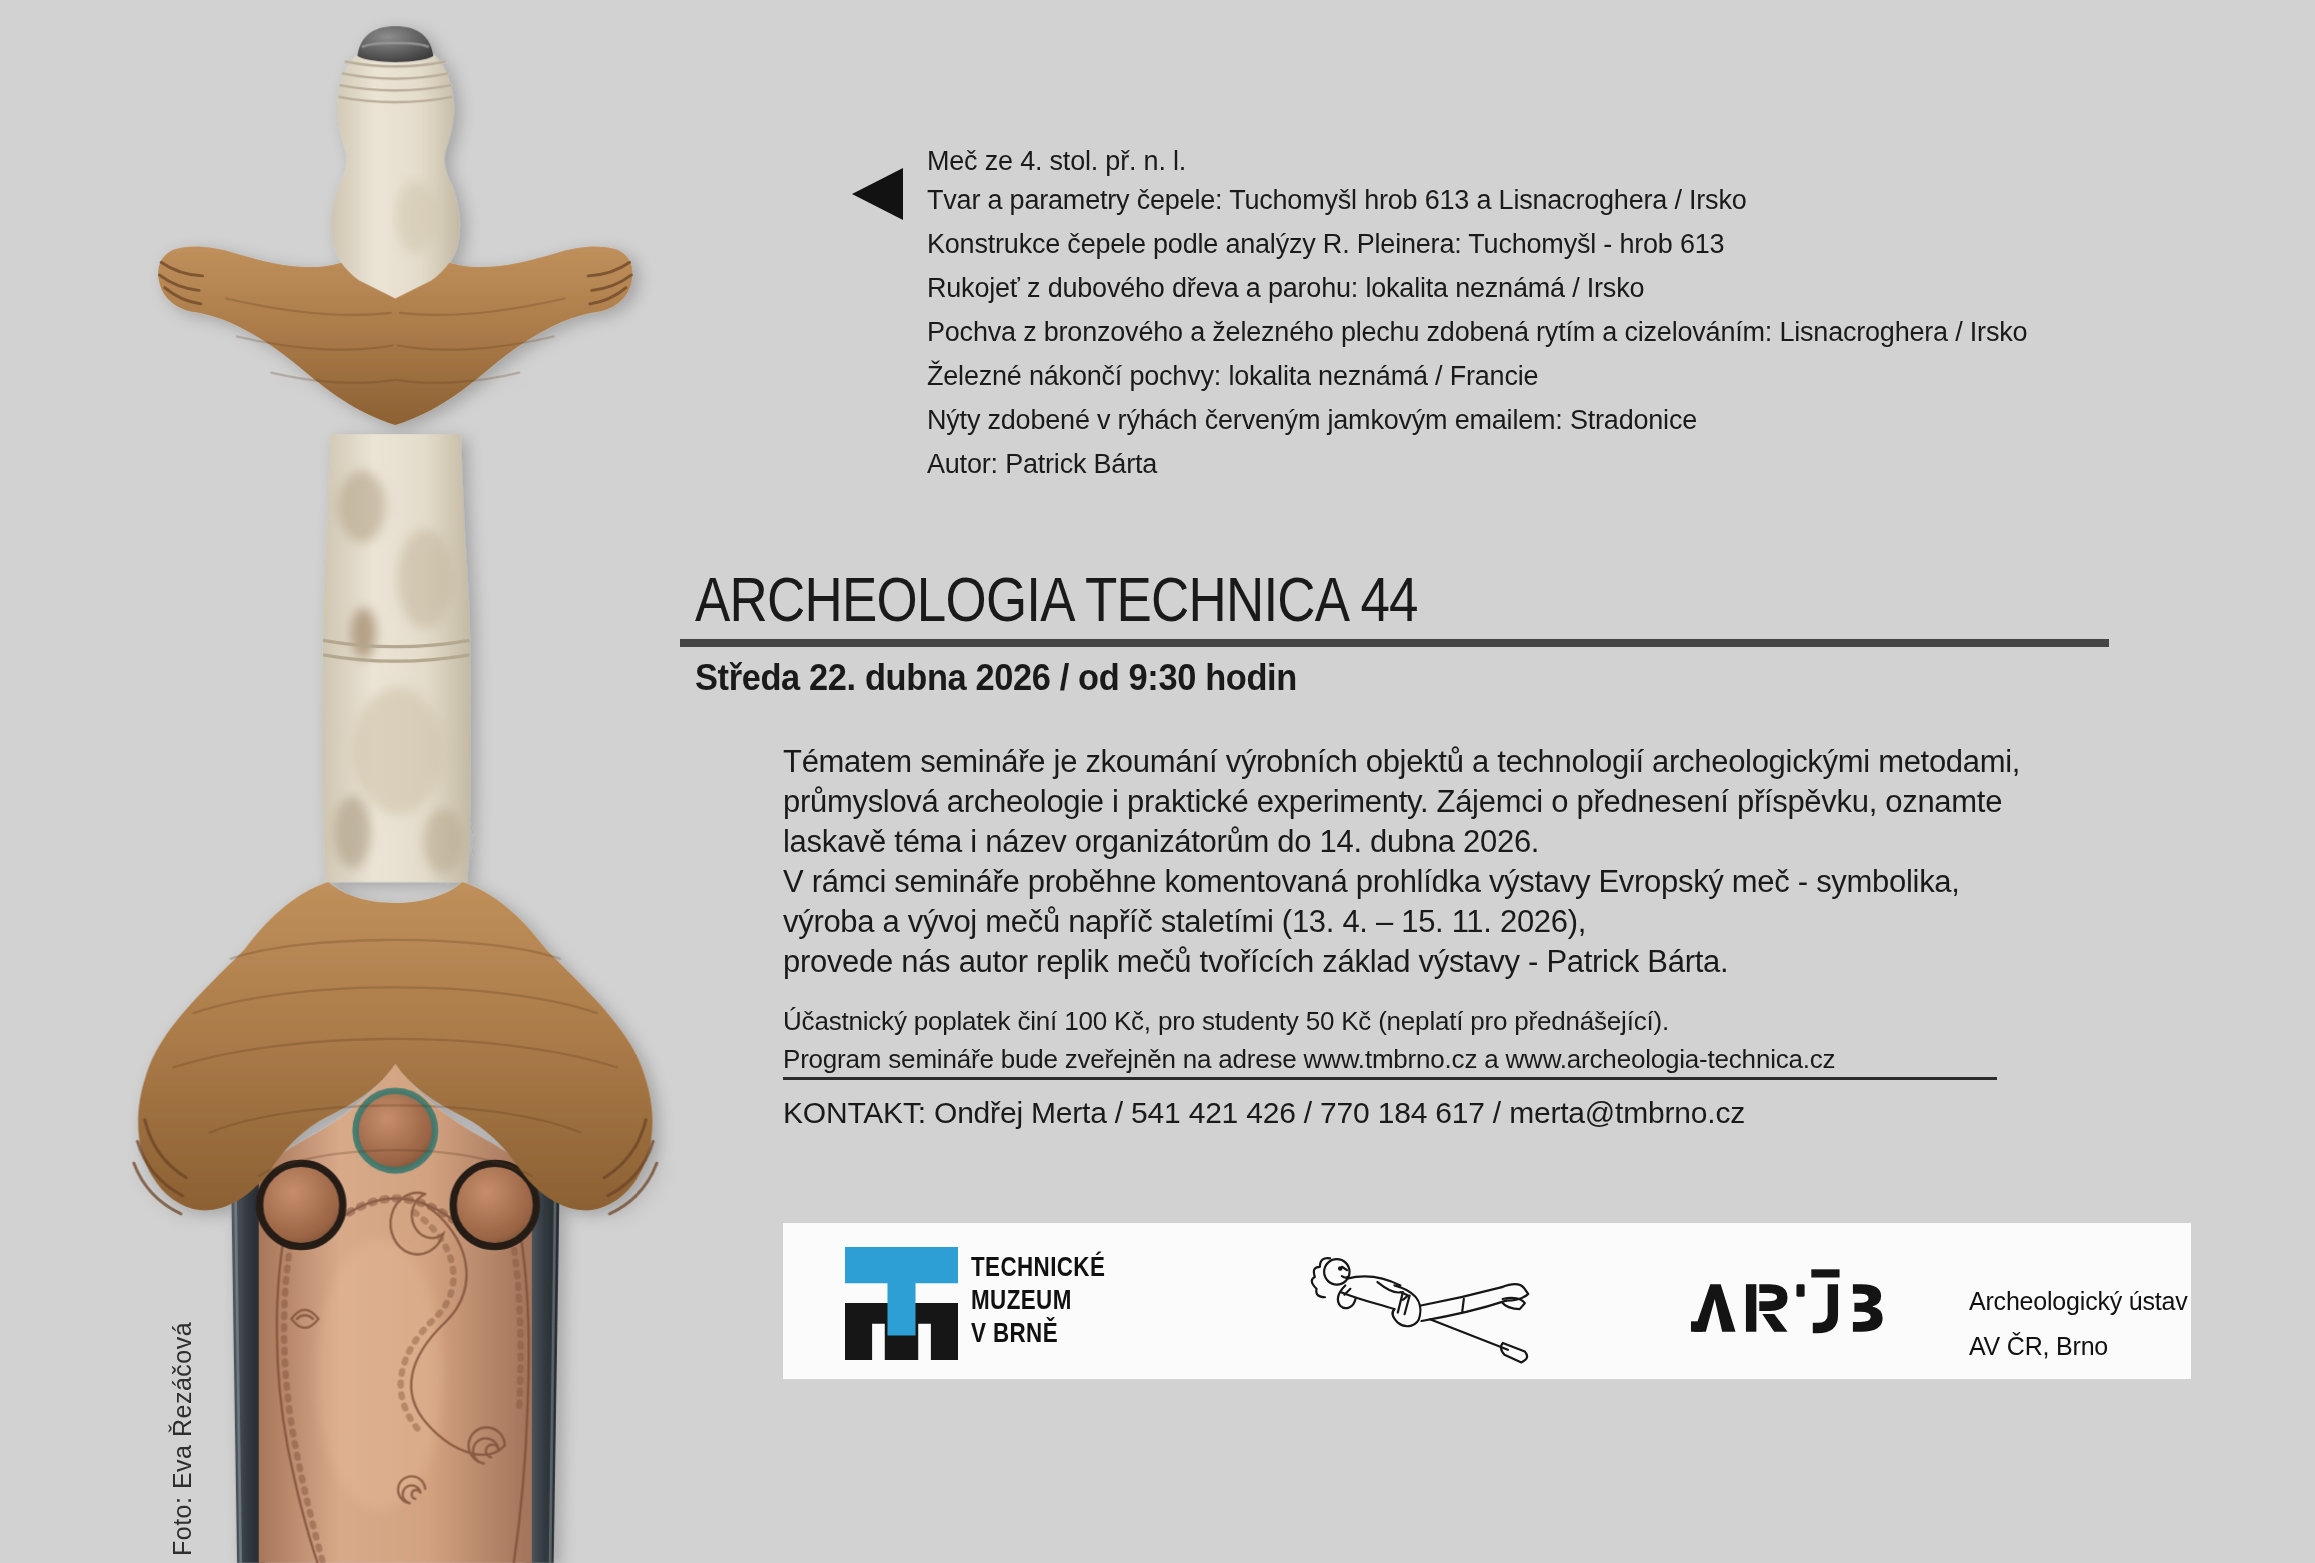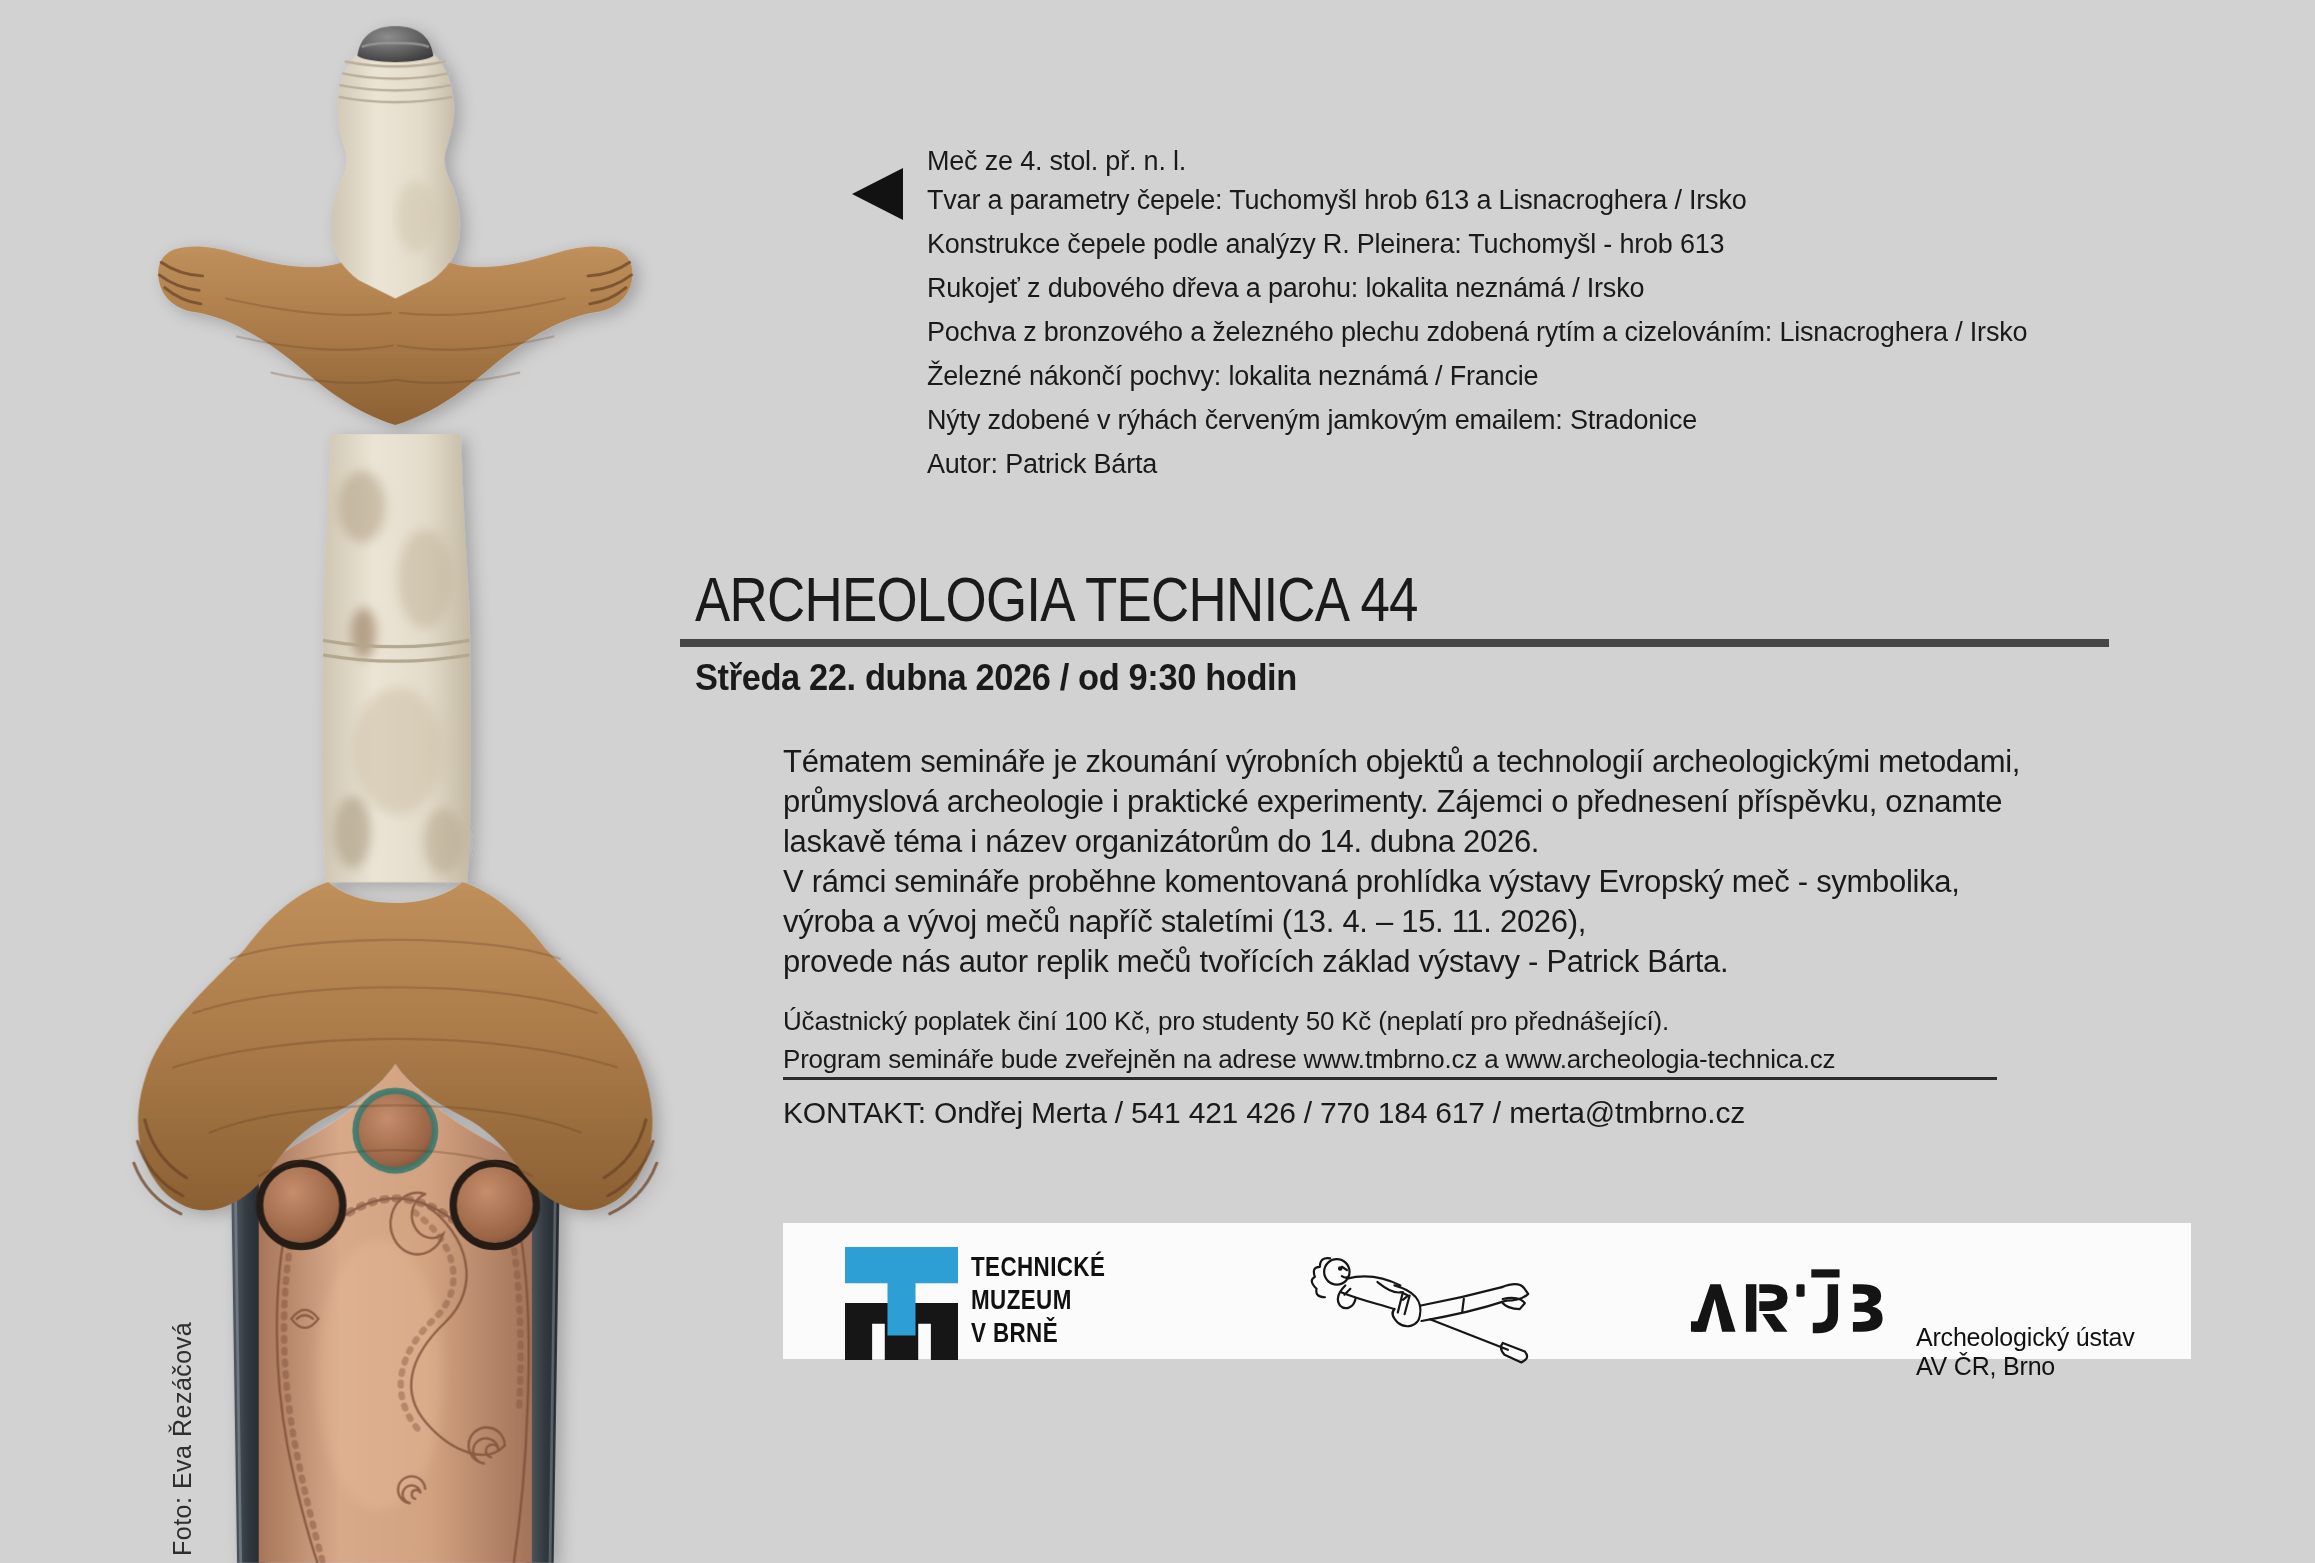--- a/index.html
+++ b/index.html
@@ -49,30 +49,30 @@
     letter-spacing:-0.3px;white-space:pre-line;
   }
   .fee-lines{
     position:absolute;left:783px;top:1002px;font-size:26px;line-height:38px;
     letter-spacing:-0.2px;white-space:pre-line;
   }
   .rule-thin{position:absolute;left:783px;top:1077px;width:1214px;height:2.7px;background:#2b2b2b;}
   .contact-line{position:absolute;left:783px;top:1096px;font-size:30px;letter-spacing:-0.2px;white-space:nowrap;}
 
   
-  .band{position:absolute;left:783px;top:1223px;width:1408px;height:136px;background:var(--band_white);}
+  .band{position:absolute;left:783px;top:1223px;width:1408px;height:156px;background:var(--band_white);}
   .tm-mark{position:absolute;left:62px;top:24.4px;}
   .tm-text{
     position:absolute;left:188px;top:27px;font-weight:bold;font-size:28px;line-height:33px;
     letter-spacing:0.5px;white-space:pre-line;transform:scaleX(.8);transform-origin:0 0;color:#111;
   }
   .fig-draw{position:absolute;left:503px;top:14.5px;}
   .arub-mark{position:absolute;left:905px;top:38px;}
-  .arub-text{position:absolute;left:1133px;top:56px;font-size:25px;line-height:29px;
-    letter-spacing:-0.2px;white-space:pre-line;color:#111;margin-top:44px;}
+  .arub-text{position:absolute;left:1186px;top:56px;font-size:25px;line-height:45px;
+    letter-spacing:-0.2px;white-space:pre-line;color:#111;}
 </style>
 </head>
 <body>
 
 <div class="poster">
 
   <div class="sword-wrap">
     <svg width="796" height="1563" viewBox="0 0 880 1728">
       <defs>
         <linearGradient id="gBone" x1="0" y1="0" x2="1" y2="0">

